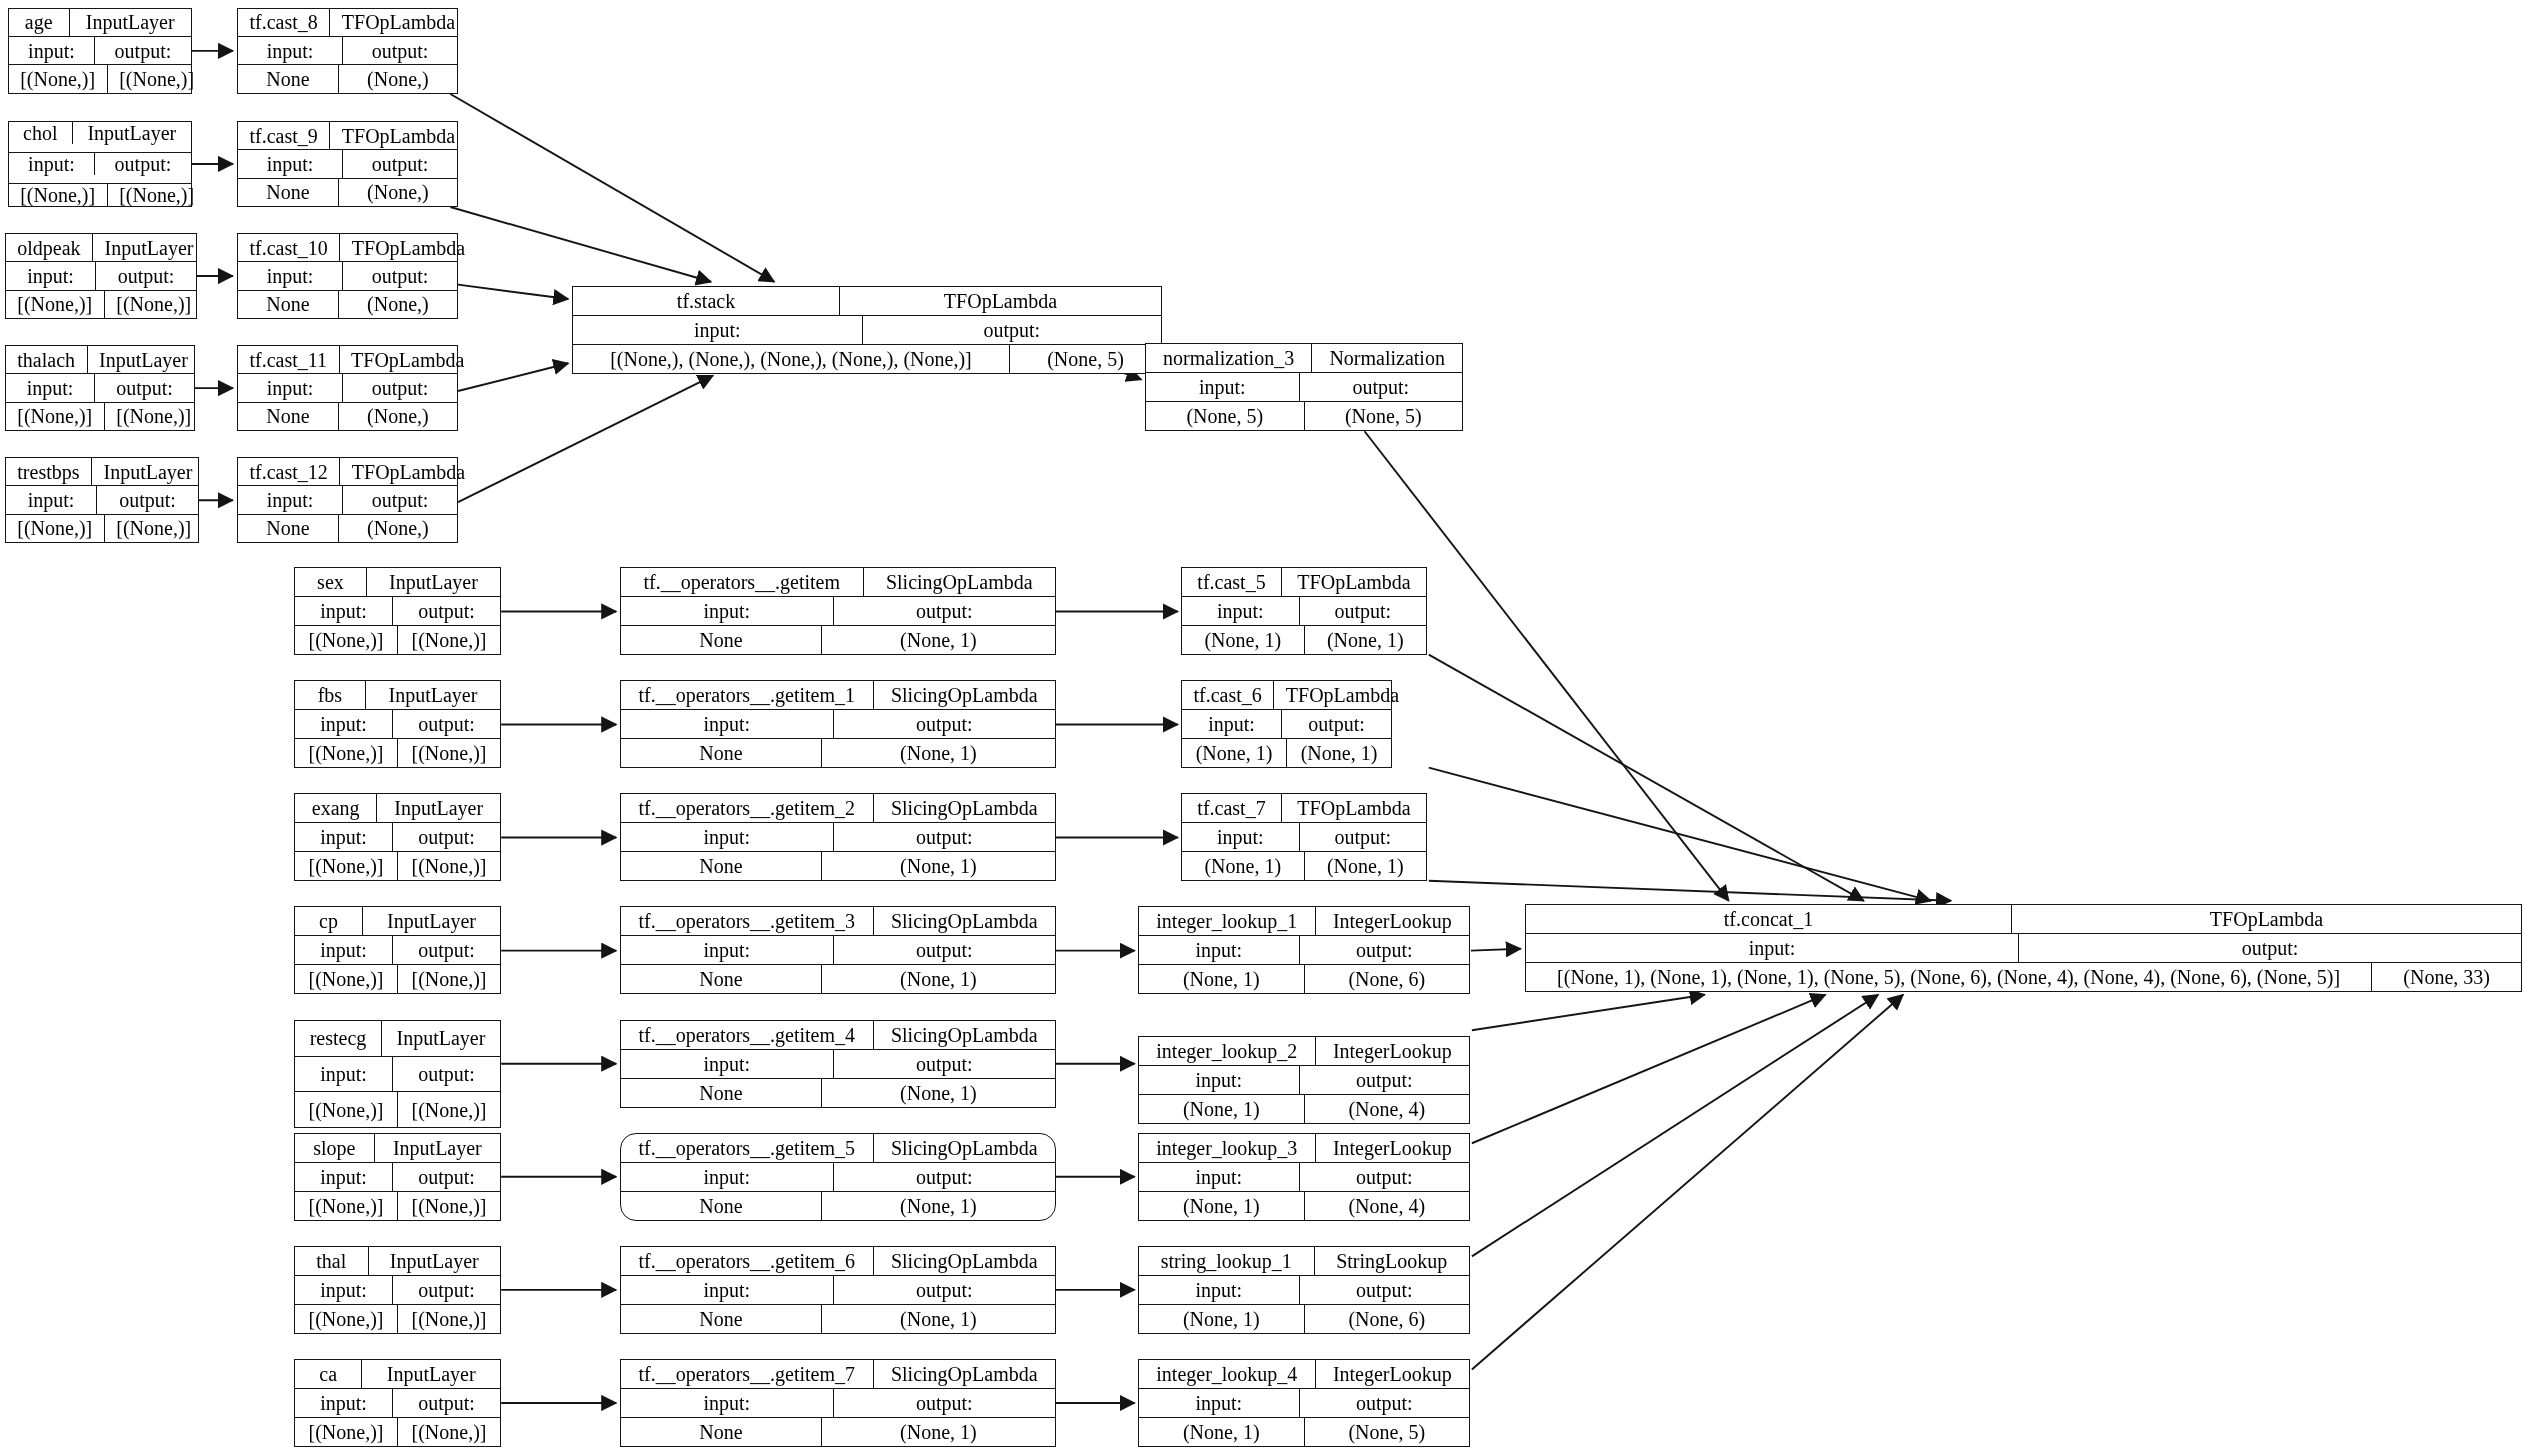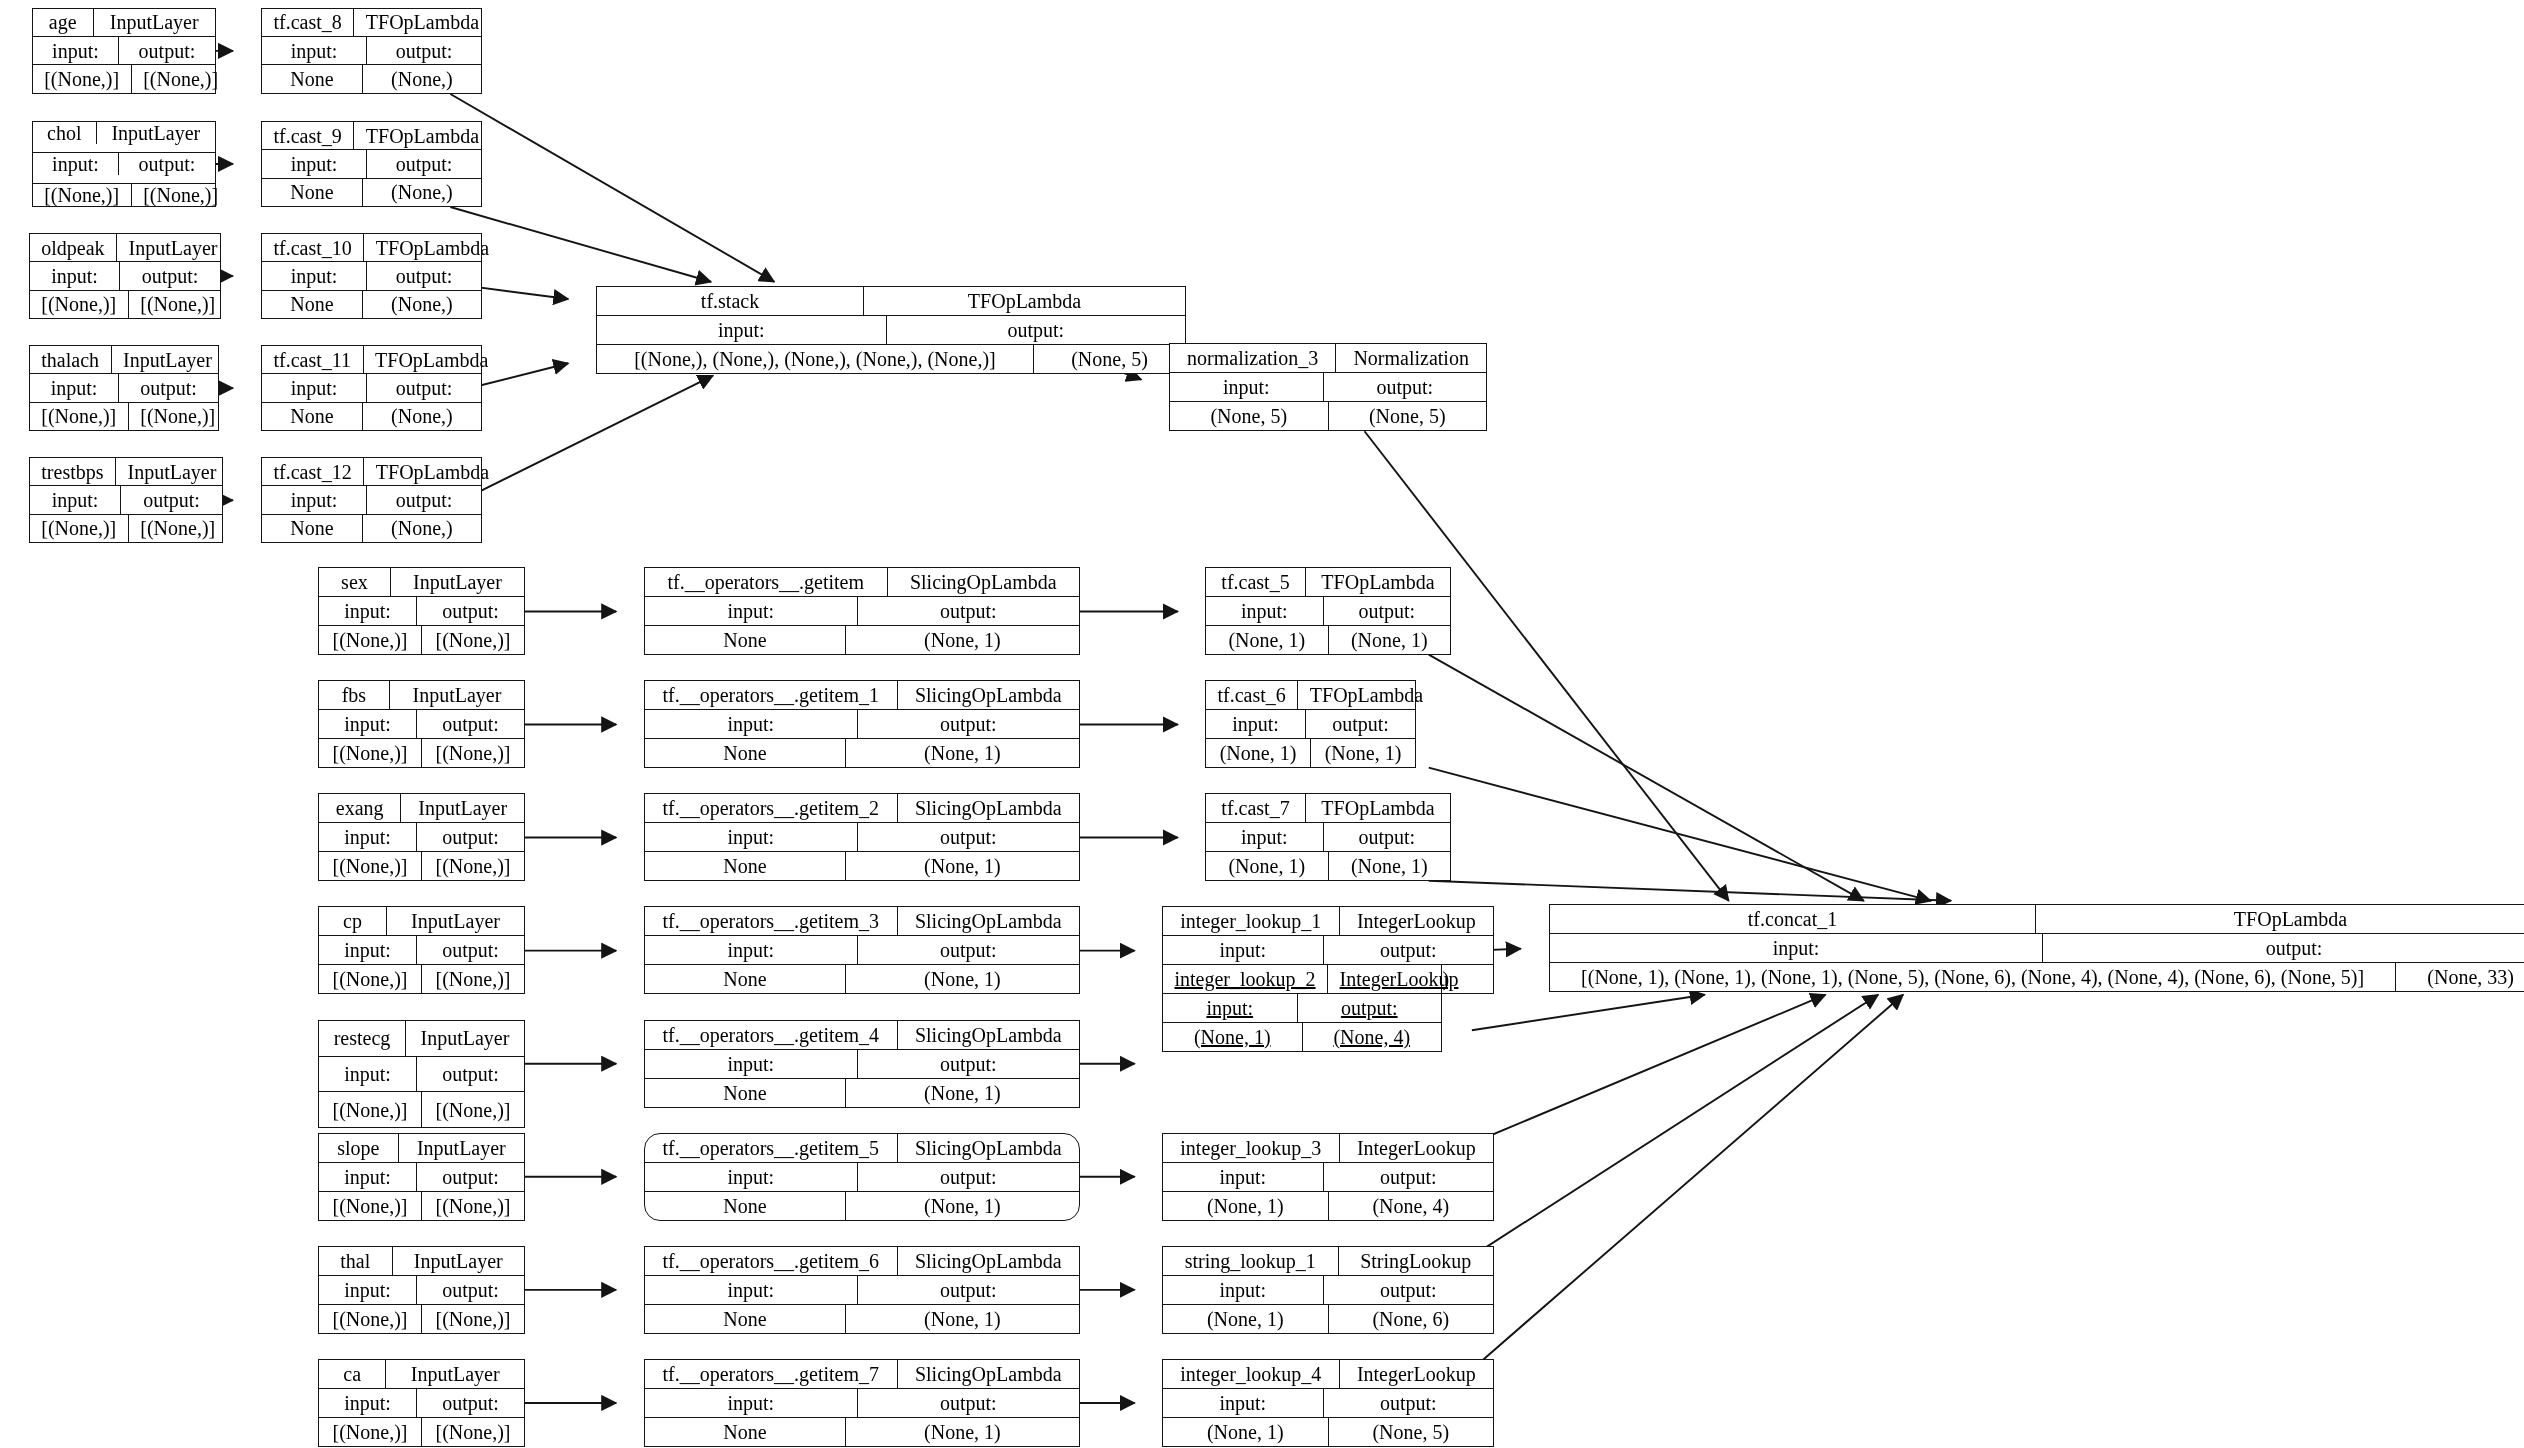--- a/index.html
+++ b/index.html
@@ -10,21 +10,20 @@
     font-family:"Liberation Serif","DejaVu Serif",serif;
     color:#000000;
   }
   #edges{position:absolute;left:0;top:0;width:2525px;height:1449px;pointer-events:none;}
   .node{
     position:absolute;
     display:flex;flex-direction:column;
     border:1.9px solid #141414;
     background:#ffffff;
     box-sizing:border-box;
-    margin-left:24px;
   }
   .nrow{display:flex;flex:1 1 0;min-height:0;}
   .nrow + .nrow{border-top:1.9px solid #141414;}
   .cell{
     flex:1 1 auto;
     display:flex;align-items:center;justify-content:center;
     padding:0 11.5px;
     white-space:nowrap;
     font-size:20px;
     line-height:1;
@@ -439,21 +438,21 @@
         </div>
         <div class="nrow">
           <div class="cell">input:</div>
           <div class="cell">output:</div>
         </div>
         <div class="nrow">
           <div class="cell">None</div>
           <div class="cell">(None, 1)</div>
         </div>
       </div>
-      <div class="node" style="left: 1138px; top: 964px; width: 280px; height: 88px; text-decoration: underline;">
+      <div class="node" style="left: 1138px; top: 1036px; width: 332px; height: 88px;">
         <div class="nrow">
           <div class="cell">integer_lookup_2</div>
           <div class="cell">IntegerLookup</div>
         </div>
         <div class="nrow">
           <div class="cell">input:</div>
           <div class="cell">output:</div>
         </div>
         <div class="nrow">
           <div class="cell">(None, 1)</div>

